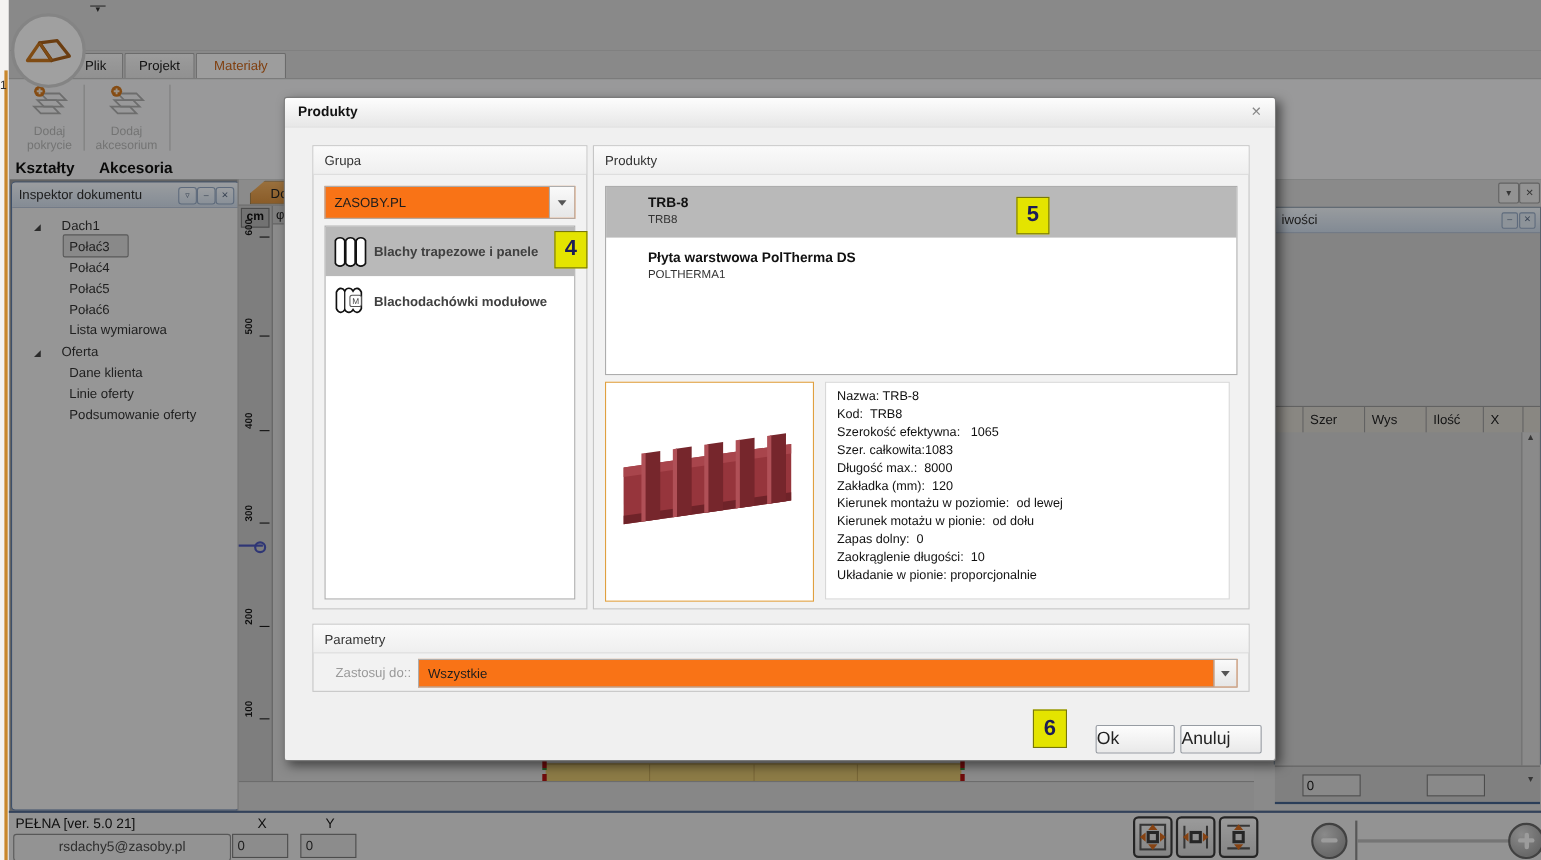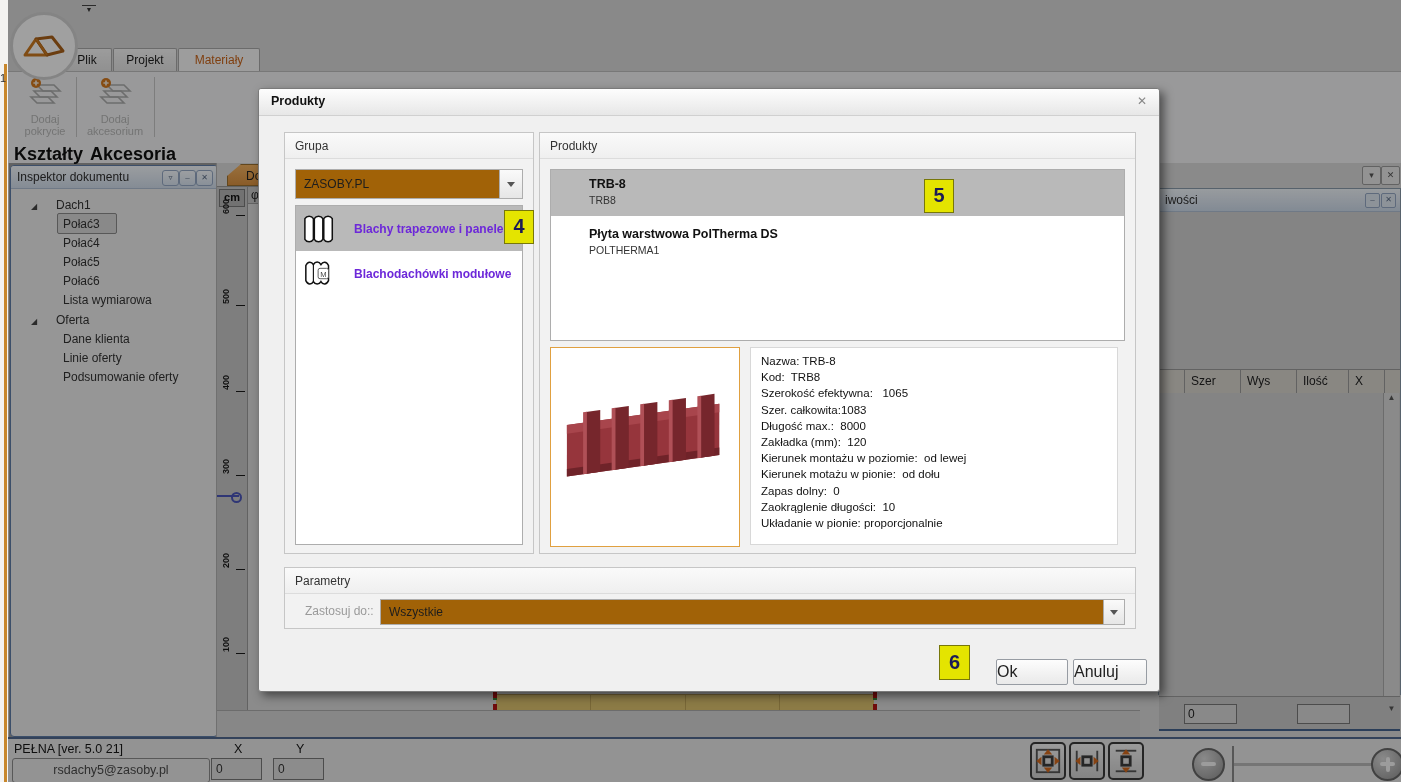--- a/index.html
+++ b/index.html
@@ -24,21 +24,21 @@
   .rtab.t0{left:54px;width:48px;}
   .rtab.t1{left:105px;width:62px;}
   .rtab.t2{left:170px;width:80px;background:#f6f6f6;color:#c8641a;}
   .ribbon{left:0;top:71px;width:1393px;height:71px;background:#eff0f1;border-top:1px solid #bcbcbc;}
   .rbtn{position:absolute;top:4px;width:62px;height:63px;text-align:center;}
   .rbtn .lbl{font-size:11px;line-height:12px;color:#b5b5b5;margin-top:1px;}
   .rbtn.b0{left:6px;}
   .rbtn.b1{left:72px;width:70px;}
   .rsep{position:absolute;top:5px;width:1px;height:60px;background:#c4c4c4;}
   .shape-row{left:0;top:142px;width:1393px;height:21px;background:#eff0f1;}
-  .shape-row span{position:absolute;top:2px;font-size:18px;font-weight:bold;color:#101010;}
+  .shape-row span{position:absolute;top:2px;font-size:14px;font-weight:bold;color:#101010;}
   .shape-row .s0{left:6px;} .shape-row .s1{left:82px;}
 
   
   .inspector{left:2px;top:165px;width:206px;height:570px;background:#ebebeb;border:1px solid #5f7ca6;border-radius:4px;}
   .insp-head{position:absolute;left:0;top:0;width:100%;height:22px;background:linear-gradient(#f2f6fa,#cfdbe9);
              border-bottom:1px solid #aebdd2;border-radius:3px 3px 0 0;}
   .insp-title{position:absolute;left:6px;top:4px;font-size:12px;color:#2e2e2e;}
   .winbtn{position:absolute;top:4px;width:15px;height:14px;background:linear-gradient(#f4f8fc,#d7e2ef);
           border:1px solid #93a7c2;border-radius:3px;font-size:8px;line-height:13px;text-align:center;color:#5a6b84;}
   .tree-item{position:absolute;font-size:12px;color:#333;white-space:nowrap;}
@@ -114,30 +114,30 @@
   
   .dialog{left:258px;top:88px;width:900px;height:602px;background:#f0f0f0;border:1px solid #7a7a7a;
           border-radius:3px;box-shadow:4px 4px 10px rgba(0,0,0,0.5);z-index:100;}
   .dlg-title{position:absolute;left:0;top:0;width:100%;height:26px;background:linear-gradient(#fdfdfd,#e7e7e7);
              border-bottom:1px solid #d0d0d0;border-radius:3px 3px 0 0;}
   .dlg-title .txt{position:absolute;left:12px;top:5px;font-size:12.5px;font-weight:bold;color:#111;}
   .dlg-close{position:absolute;right:12px;top:5px;font-size:12px;color:#888;cursor:default;}
   .groupbox{position:absolute;border:1px solid #c6c6c6;background:#f2f2f2;box-sizing:border-box;}
   .gb-head{position:absolute;left:0;top:0;width:100%;height:26px;background:linear-gradient(#fafafa,#efefef);
            border-bottom:1px solid #dcdcdc;font-size:12px;color:#333;line-height:26px;padding-left:10px;box-sizing:border-box;}
-  .combo{position:absolute;background:#a16207;border:1px solid #adadad;box-sizing:border-box;padding-left:22px;}
+  .combo{position:absolute;background:#f97316;border:1px solid #adadad;box-sizing:border-box;padding-left:22px;}
   .combo .val{position:absolute;left:8px;top:50%;transform:translateY(-50%);font-size:12px;color:#1d1d1d;}
   .combo .dd{position:absolute;right:0;top:0;bottom:0;width:22px;border-left:1px solid #adadad;
              background:linear-gradient(#fafafa,#e6e6e6);}
   .combo .dd::after{content:"";position:absolute;left:50%;top:50%;margin:-2px 0 0 -4px;border:4px solid transparent;
                     border-top:5px solid #555;}
   .listbox{position:absolute;background:#fff;border:1px solid #adadad;box-sizing:border-box;}
   .grp-item{position:relative;height:45px;display:flex;align-items:center;padding-left:6px;box-sizing:border-box;}
   .grp-item.selected{background:#b9b9b9;}
-  .grp-item .txt{font-size:12px;font-weight:bold;color:#6d28d9;margin-left:16px;text-align:right;}
+  .grp-item .txt{font-size:12px;font-weight:bold;color:#404040;margin-left:2px;text-align:right;}
   .prod-item{position:relative;height:46px;box-sizing:border-box;}
   .prod-item.selected{background:#b9b9b9;}
   .prod-item .name{position:absolute;left:38px;top:7px;font-size:12.5px;font-weight:bold;color:#111;}
   .prod-item .code{position:absolute;left:38px;top:24px;font-size:10.5px;color:#333;}
   .badge{position:absolute;background:#e4e400;border:1px solid #77770a;color:#1c1c56;
          font-size:20px;font-weight:bold;text-align:center;z-index:120;}
   .img-box{position:absolute;border:1px solid #e0a040;background:#fff;display:flex;align-items:center;justify-content:center;}
   .details{position:absolute;background:#fff;border:1px solid #d8d8d8;box-sizing:border-box;padding:5px 0 14px 10px;}
   .dline{font-size:11.5px;line-height:16.2px;color:#111;white-space:pre;}
   .param-label{position:absolute;left:20px;top:36px;font-size:12px;color:#9a9a9a;}

